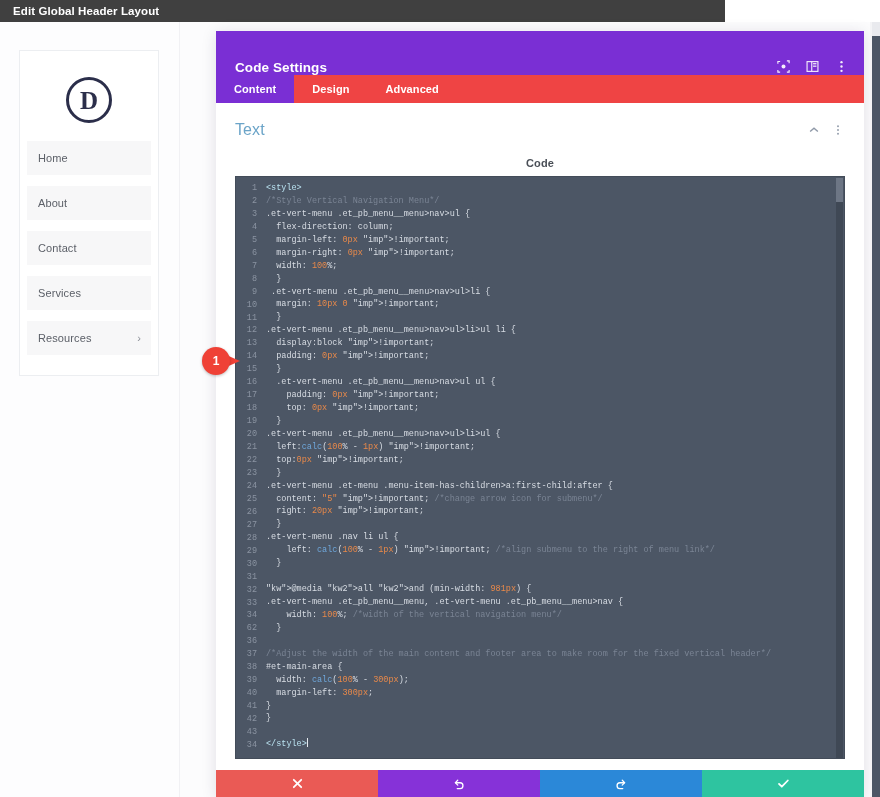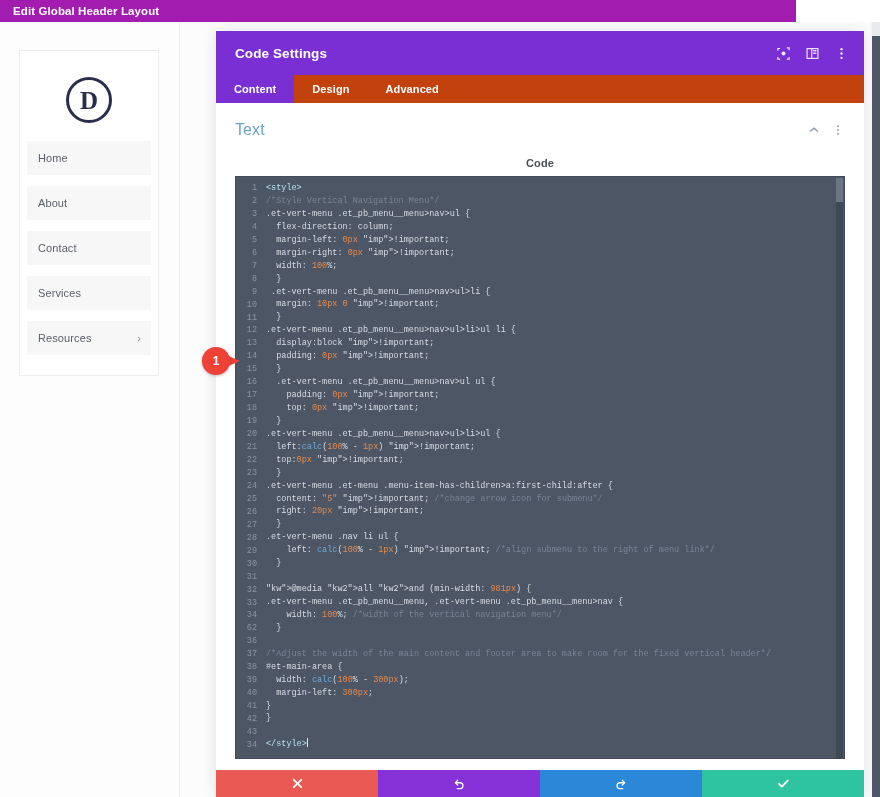--- a/index.html
+++ b/index.html
@@ -16,23 +16,23 @@
     position: relative;
     width: 880px;
     height: 797px;
     background: #ffffff;
   }
 
   
   .titlebar {
     position: absolute;
     top: 0; left: 0;
-    width: 796px;
+    width: 725px;
     height: 22px;
-    background: #a21caf;
+    background: #404040;
     display: flex;
     align-items: center;
   }
   .titlebar-text {
     color: #ffffff;
     font-size: 11.5px;
     font-weight: bold;
     padding-left: 13px;
     letter-spacing: 0.1px;
     white-space: nowrap;
@@ -114,21 +114,21 @@
     height: 766px;
     background: #ffffff;
     box-shadow: 0 2px 14px rgba(40,20,70,0.13);
     overflow: hidden;
   }
 
   .modal-header {
     height: 44px;
     background: #7a2fd4;
     display: flex;
-    align-items: center;
+    align-items: flex-end;
     padding: 0 14px 0 19px;
   }
   .modal-title {
     color: #ffffff;
     font-size: 13.5px;
     font-weight: bold;
     flex: 1;
     letter-spacing: 0.1px;
   }
   .header-icons {
@@ -141,21 +141,21 @@
     display: flex;
     align-items: center;
     justify-content: center;
     opacity: 0.92;
   }
   .hicon svg { display: block; }
 
   
   .tabs {
     height: 28px;
-    background: #c2410c;
+    background: #ef4444;
     display: flex;
     align-items: stretch;
   }
   .tab {
     display: flex;
     align-items: center;
     padding: 0 18px;
     color: #ffffff;
     font-size: 11px;
     font-weight: bold;

